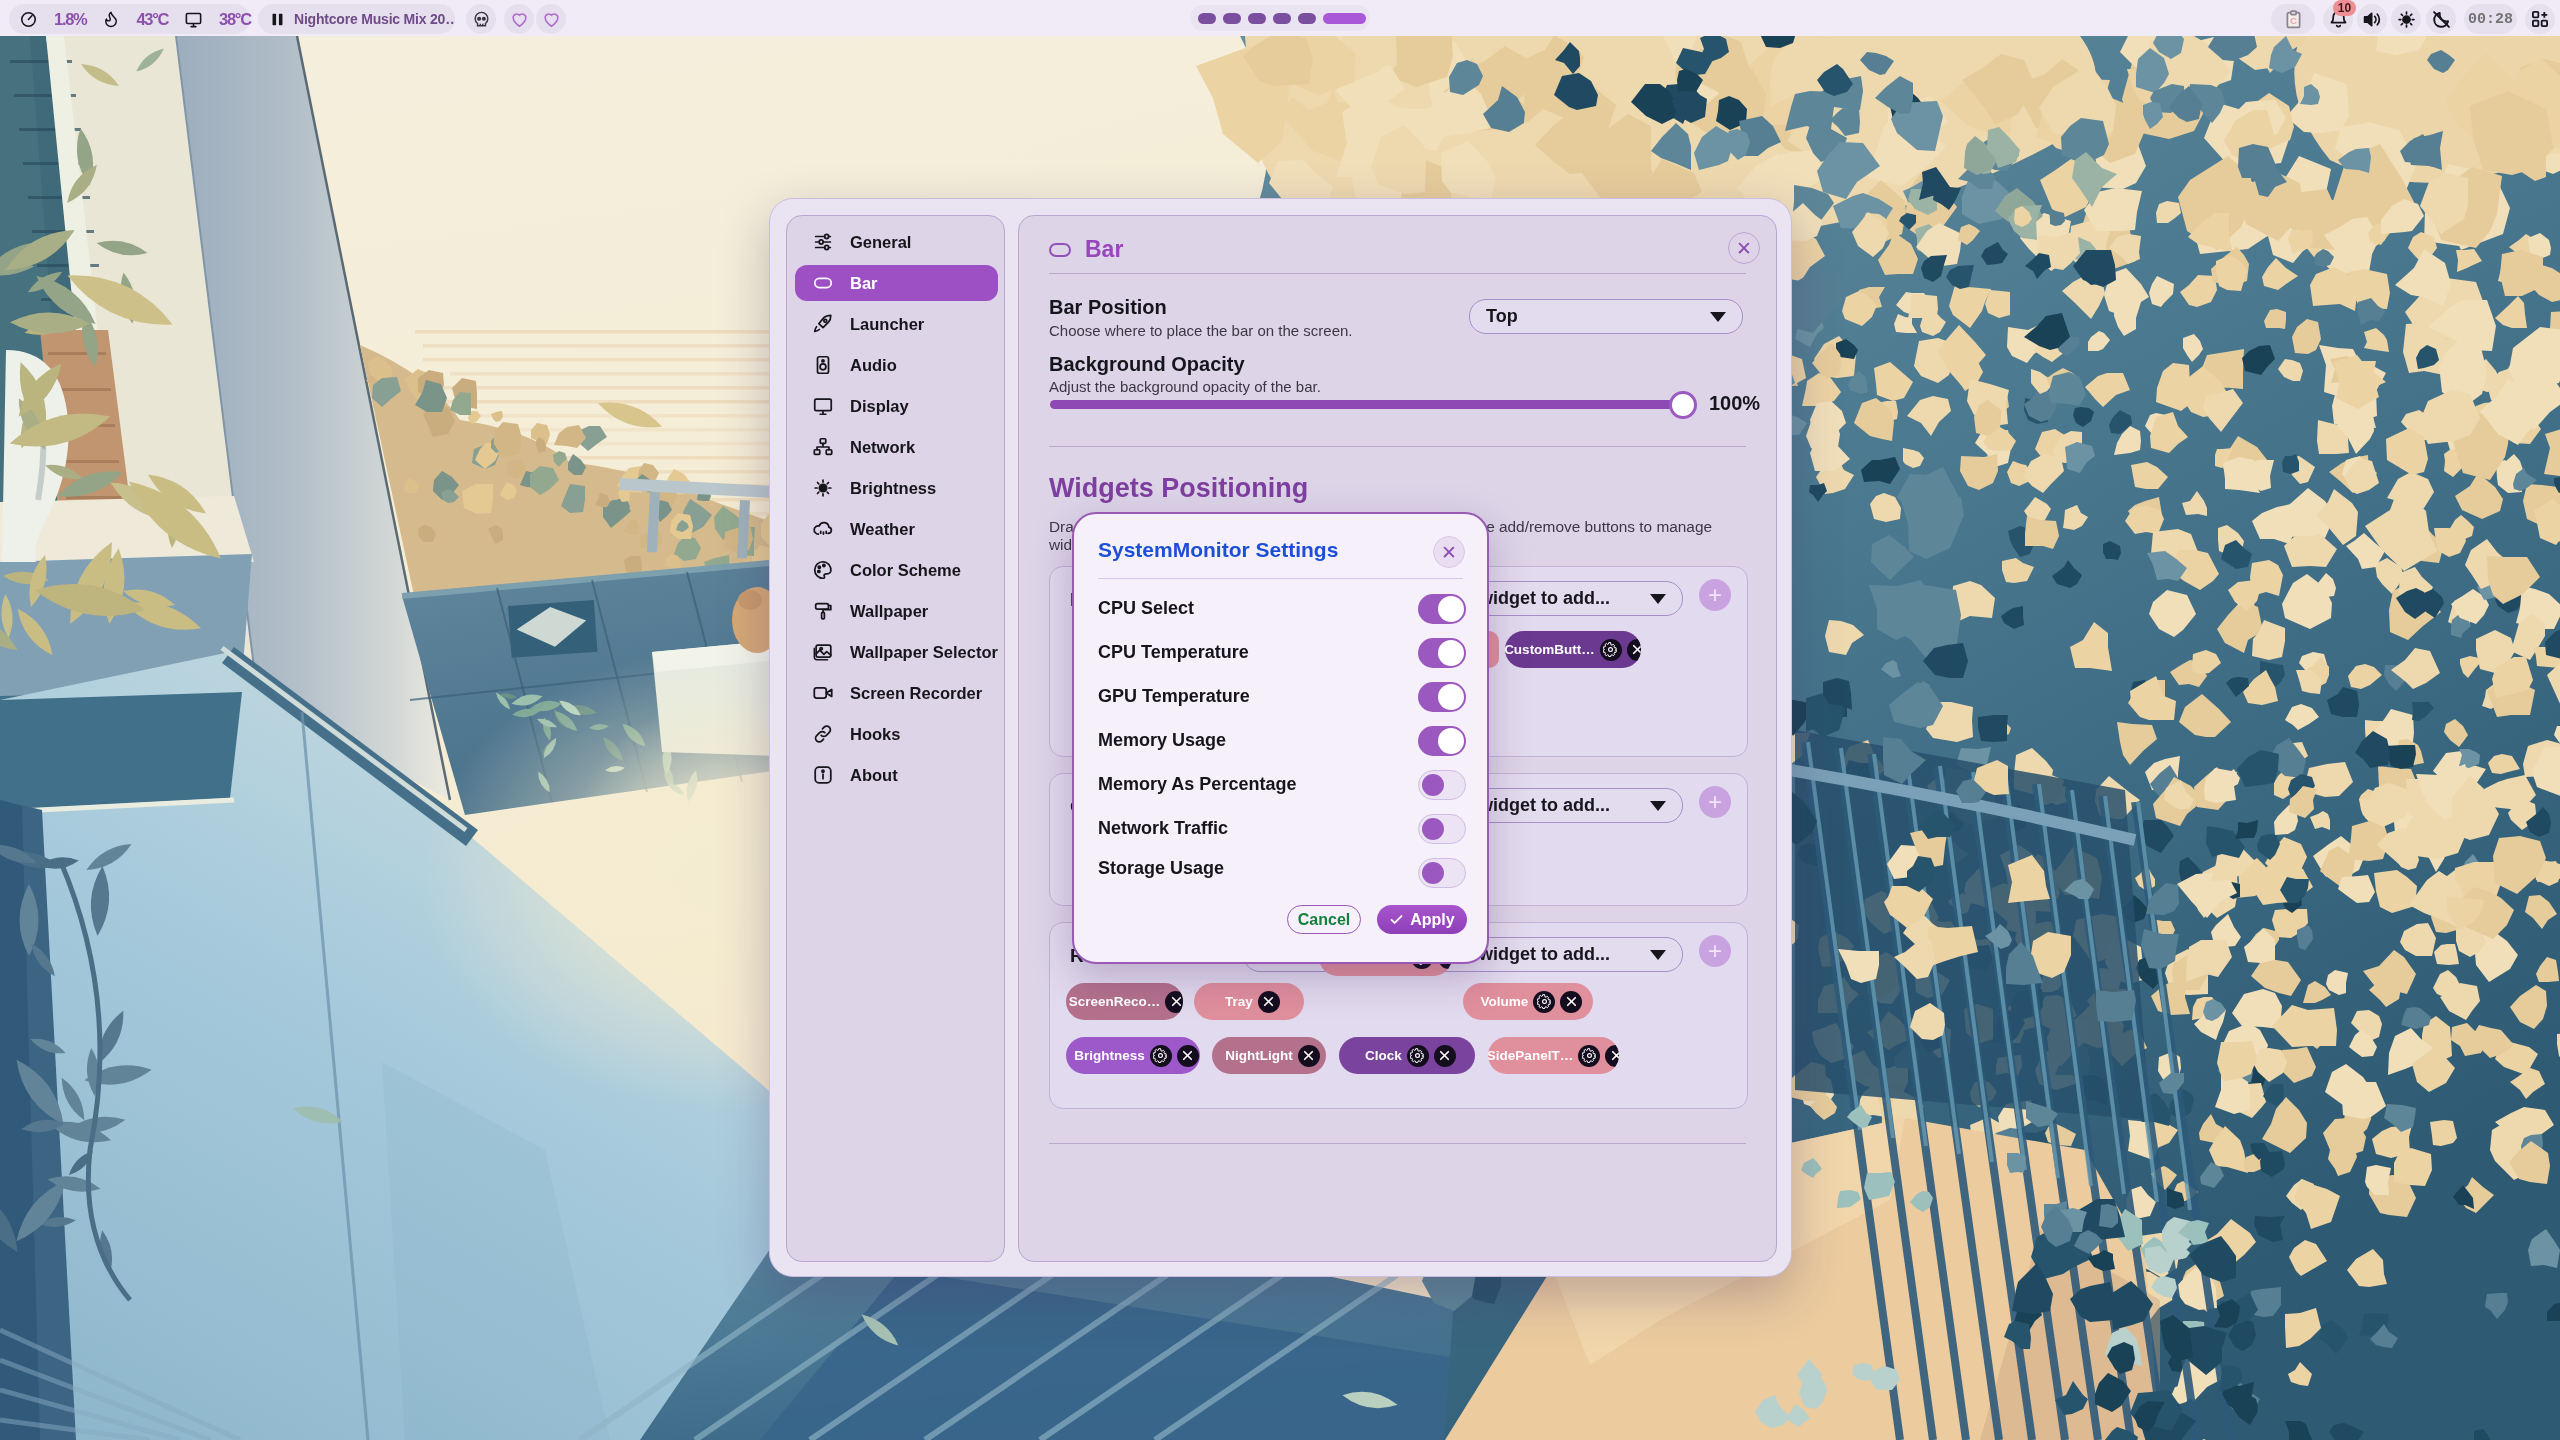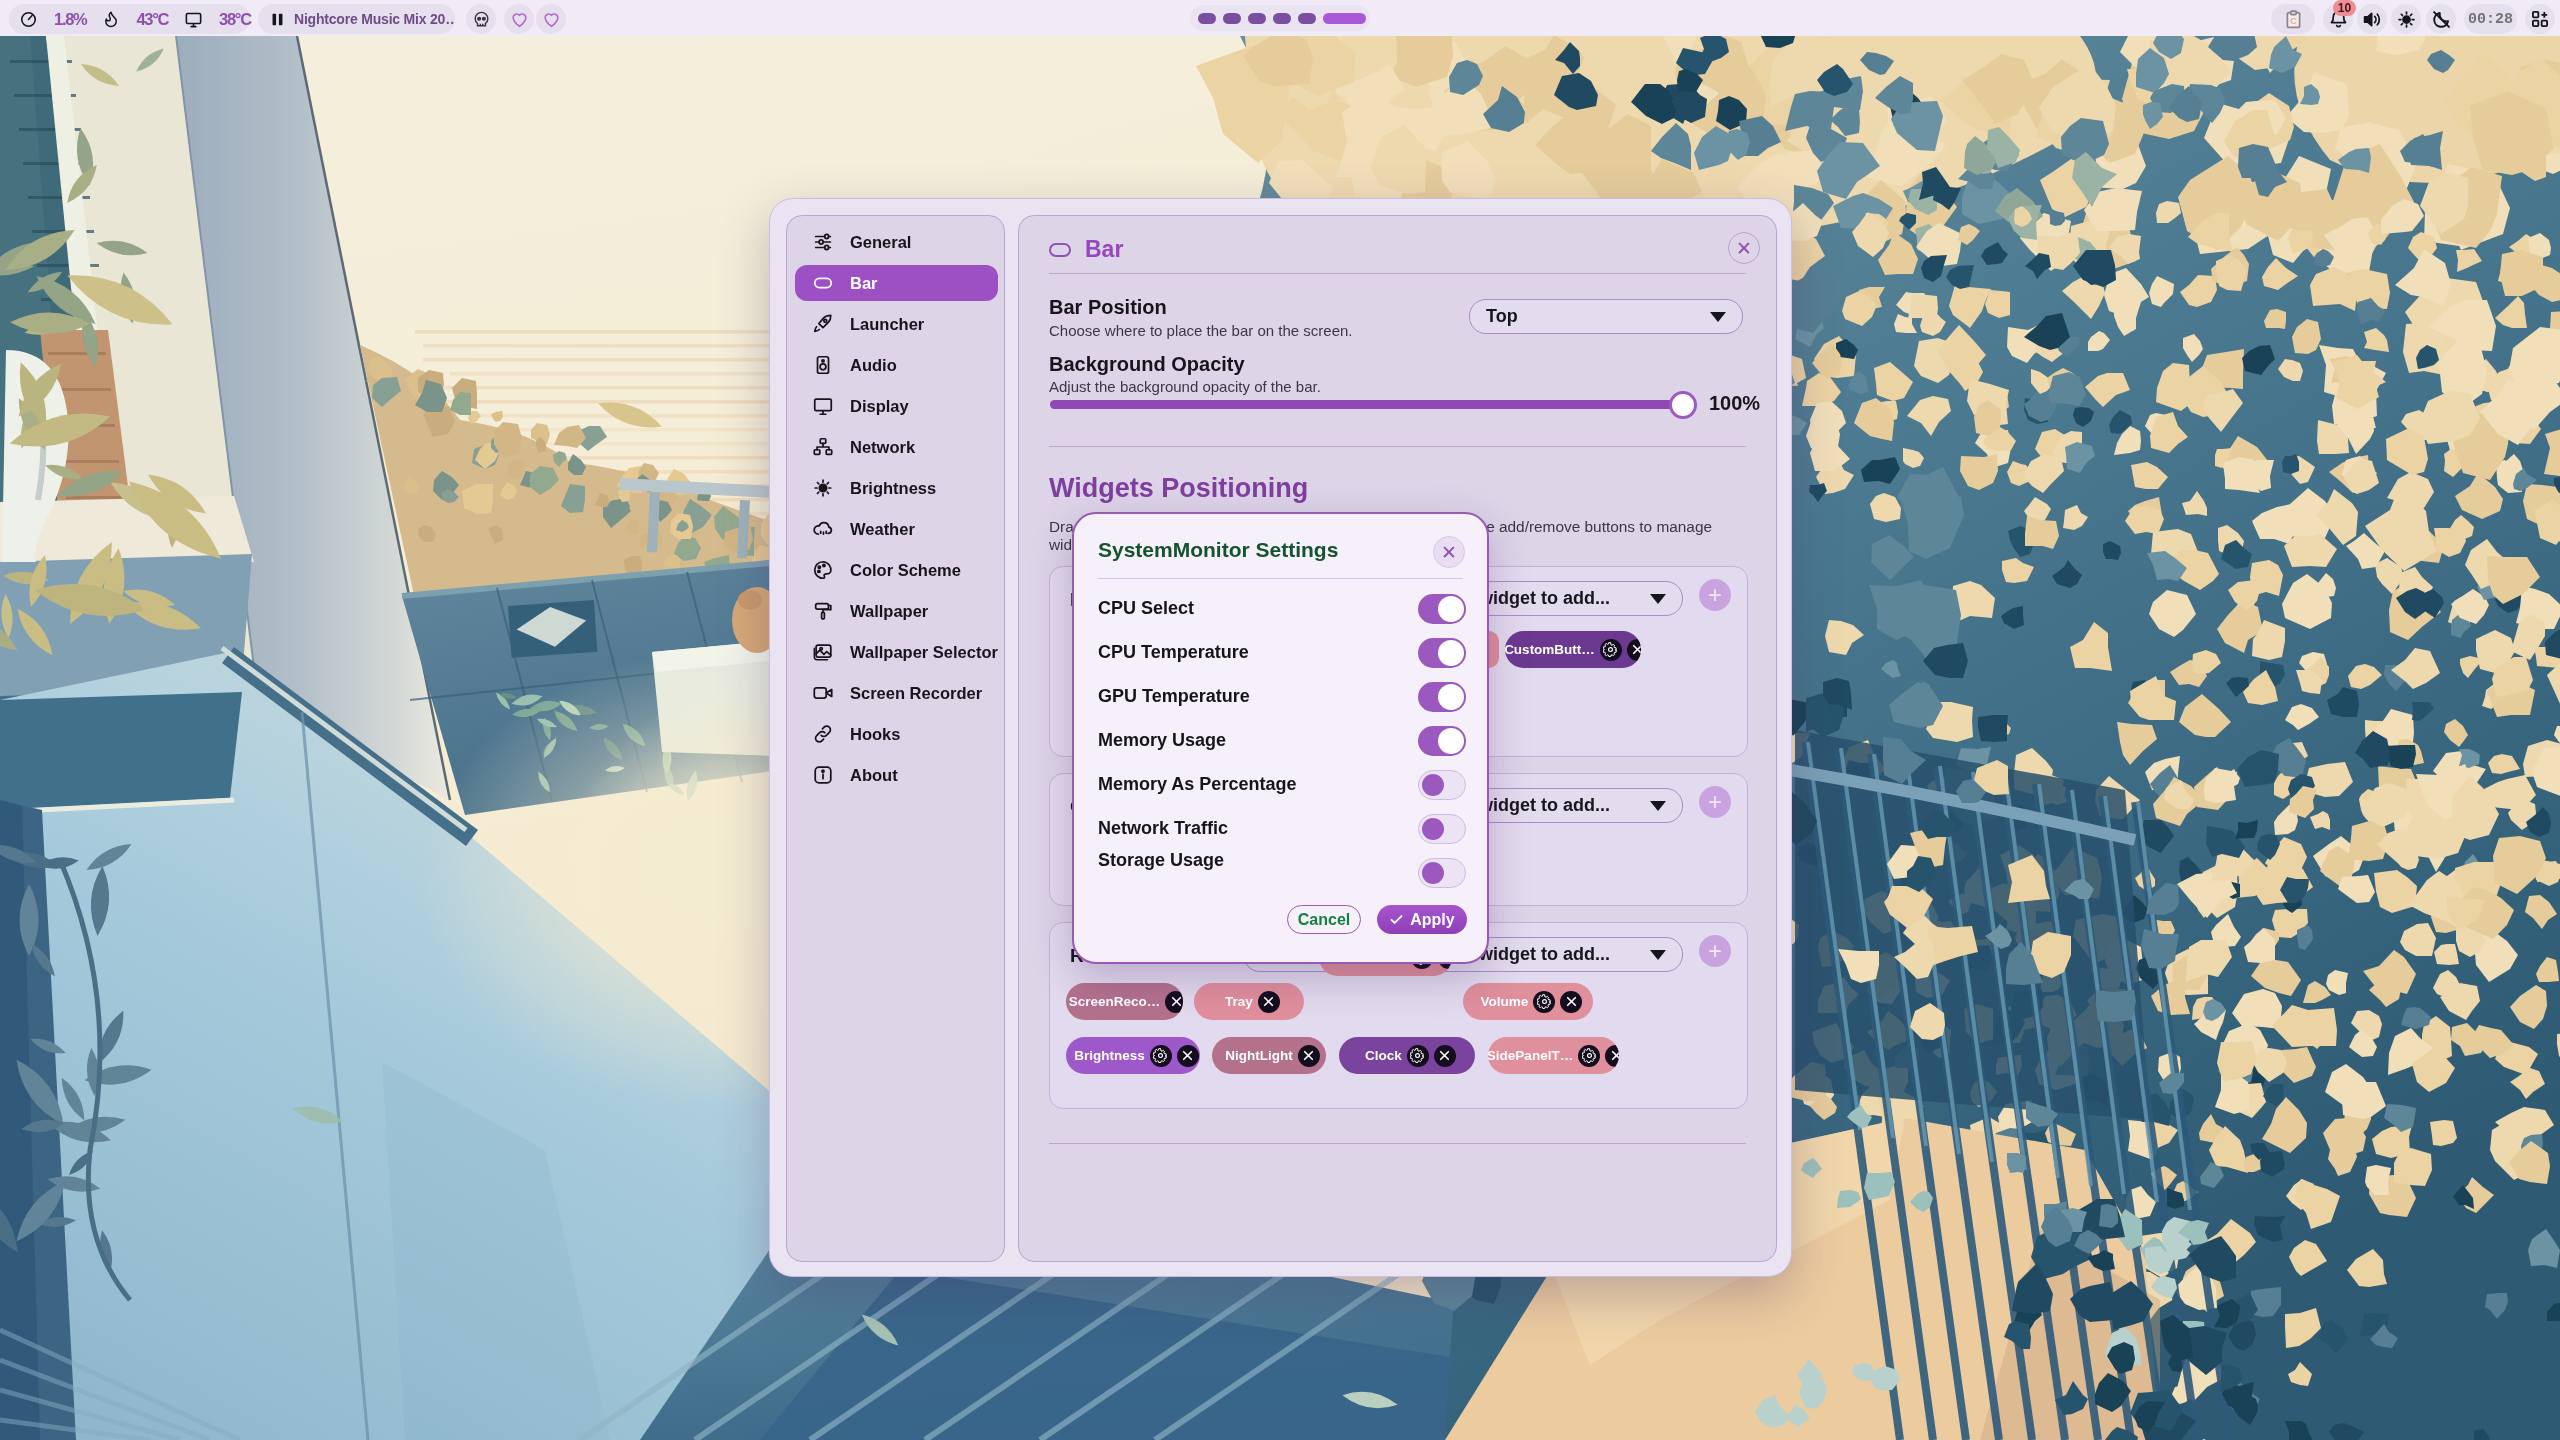--- a/index.html
+++ b/index.html
@@ -41,21 +41,21 @@
 
 .chip{position:absolute;height:37px;border-radius:19px;color:#fff;font-size:13.5px;font-weight:bold;display:flex;align-items:center;justify-content:center;padding:0 5px 0 12px;overflow:hidden;gap:2px;white-space:nowrap;}
 .chip .ic{width:22px;height:22px;border-radius:50%;background:#140d1e;display:flex;align-items:center;justify-content:center;margin-left:3px;flex:none;}
 .pink{background:#e08f9c;}
 .mauve{background:#b4718c;}
 .vio{background:#9d59c9;}
 .dvio{background:#7a449e;}
 .ddvio{background:#6b3990;}
 
 #modal{position:absolute;left:1072px;top:512px;width:417px;height:452px;background:#f5f0fa;border:2px solid #9b59b6;border-radius:24px;z-index:30;box-shadow:0 14px 40px rgba(60,30,90,0.25);}
-#modal .title{position:absolute;left:24px;top:24px;color:#14532d;font-size:21px;font-weight:bold;}
+#modal .title{position:absolute;left:24px;top:24px;color:#1d4ed8;font-size:21px;font-weight:bold;}
 .mrow{position:absolute;left:24px;color:#17151c;font-weight:bold;font-size:18px;}
 .tog{position:absolute;left:344px;width:48px;height:30px;border-radius:15px;}
 .tog.on{background:#9b59c0;}
 .tog.on::after{content:"";position:absolute;right:2px;top:2px;width:26px;height:26px;border-radius:50%;background:#fff;}
 .tog.off{background:#ece4f4;border:1.5px solid #d0bce4;}
 .tog.off::after{content:"";position:absolute;left:3px;top:2.5px;width:22px;height:22px;border-radius:50%;background:#9b59c0;}
 #cancel{position:absolute;left:213px;top:391px;width:74px;height:29px;border:1.5px solid #9b59b6;border-radius:15px;color:#15803d;font-weight:bold;font-size:16px;display:flex;align-items:center;justify-content:center;}
 #apply{position:absolute;left:303px;top:391px;width:90px;height:29px;background:linear-gradient(180deg,#a855cd,#8d3fb8);border-radius:15px;color:#fff;font-weight:bold;font-size:16px;display:flex;align-items:center;justify-content:center;}
 </style></head>
 <body>
@@ -1788,18 +1788,18 @@
     <div class="mrow" style="top:128px">CPU Temperature</div>
     <div class="tog on" style="top:124px"></div>
     <div class="mrow" style="top:172px">GPU Temperature</div>
     <div class="tog on" style="top:168px"></div>
     <div class="mrow" style="top:216px">Memory Usage</div>
     <div class="tog on" style="top:212px"></div>
     <div class="mrow" style="top:260px">Memory As Percentage</div>
     <div class="tog off" style="top:256px"></div>
     <div class="mrow" style="top:304px">Network Traffic</div>
     <div class="tog off" style="top:300px"></div>
-    <div class="mrow" style="top:336px">Storage Usage</div>
+    <div class="mrow" style="top:344px">Storage Usage</div>
     <div class="tog off" style="top:344px"></div>
   <div id="cancel">Cancel</div>
   <div id="apply"><svg width="15" height="15" viewBox="0 0 24 24" stroke="#fff" stroke-width="3" fill="none" stroke-linecap="round" stroke-linejoin="round" style="margin-right:6px">
         <path d="M4 12.5l5 5L20 6.5"></path>
       </svg>Apply</div>
 </div>
 </body></html>

